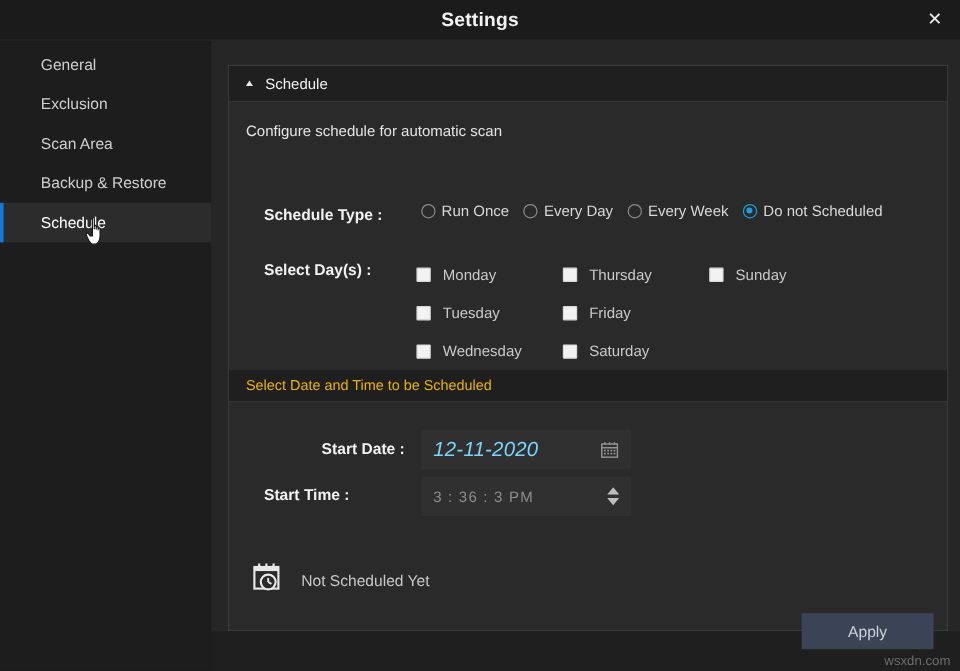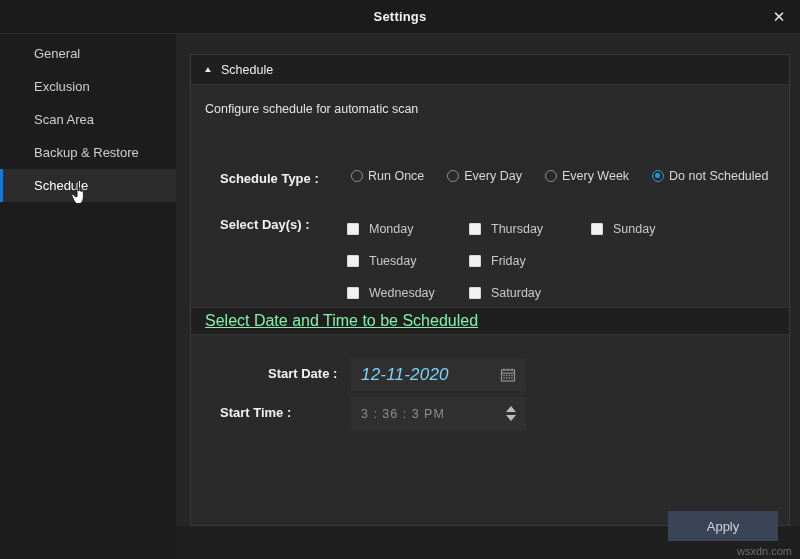--- a/index.html
+++ b/index.html
@@ -20,21 +20,21 @@
     position: absolute; left: 0; top: 0;
     width: 800px; height: 34px;
     background: #1b1b1b;
     border-bottom: 1px solid #2b2b2b;
   }
   .titlebar .title {
     position: absolute;
     left: 0; right: 0; top: 9px;
     text-align: center;
     color: #f2f2f2;
-    font-size: 13px;
+    font-size: 16px;
     font-weight: bold;
     letter-spacing: .2px;
   }
   .titlebar .close {
     position: absolute;
     right: 10px; top: 7px;
     width: 22px; height: 20px;
     color: #e8e8e8;
     font-size: 15px;
     line-height: 20px;
@@ -129,21 +129,21 @@
   .lbl-select-days { left: 29px; top: 132px; }
   .lbl-start-date  { left: 29px; top: 281px; margin-left: 48px; }
   .lbl-start-time  { left: 29px; top: 320px; }
 
   
   .radios {
     position: absolute;
     left: 160px; top: 84px;
     display: flex;
     align-items: center;
-    gap: 11px;
+    gap: 0px;
   }
   .radio {
     display: flex;
     align-items: center;
     margin-right: 12px;
     cursor: pointer;
   }
   .radio .dot {
     width: 12px; height: 12px;
     border-radius: 50%;
@@ -207,23 +207,22 @@
     width: 100%;
     height: 28px;
     background: #1f1f1f;
     display: flex;
     align-items: center;
     padding-left: 14px;
     border-top: 1px solid #333;
     border-bottom: 1px solid #333;
   }
   .subheader span {
-    color: #86efac;
-    font-size: 16px;
-    text-decoration: underline;
+    color: #eab308;
+    font-size: 12px;
   }
 
   
   .field {
     position: absolute;
     left: 160px;
     width: 175px; height: 33px;
     background: #303030;
     display: flex;
     align-items: center;
@@ -444,20 +443,35 @@
 
         <div class="row-label lbl-start-time">Start Time :</div>
         <div class="field time">
           <span class="timeval">3 : 36 : 3  PM</span>
           <span class="spinner">
             <span class="ar up"></span>
             <span class="ar dn"></span>
           </span>
         </div>
 
+        <div class="status">
+          <span>
+            <svg width="28" height="28" viewBox="0 0 28 28">
+              <rect x="3" y="5.5" width="20" height="18" fill="none" stroke="#e8e8e8" stroke-width="1.8"></rect>
+              <rect x="3" y="5.5" width="20" height="3.4" fill="#e8e8e8"></rect>
+              <line x1="7" y1="2.5" x2="7" y2="6.5" stroke="#e8e8e8" stroke-width="1.8"></line>
+              <line x1="13" y1="2.5" x2="13" y2="6.5" stroke="#e8e8e8" stroke-width="1.8"></line>
+              <line x1="19" y1="2.5" x2="19" y2="6.5" stroke="#e8e8e8" stroke-width="1.8"></line>
+              <circle cx="14.5" cy="18" r="6.2" fill="#2a2a2a" stroke="#e8e8e8" stroke-width="1.8"></circle>
+              <line x1="14.5" y1="18" x2="14.5" y2="14.6" stroke="#e8e8e8" stroke-width="1.6"></line>
+              <line x1="14.5" y1="18" x2="17.2" y2="19.6" stroke="#e8e8e8" stroke-width="1.6"></line>
+            </svg>
+          </span>
+          <span class="slabel">Not Scheduled Yet</span>
+        </div>
 
       </div>
     </div>
   </div>
 
   <div class="footer">
     <div class="apply-btn">Apply</div>
     <div class="watermark">wsxdn.com</div>
   </div>
 

